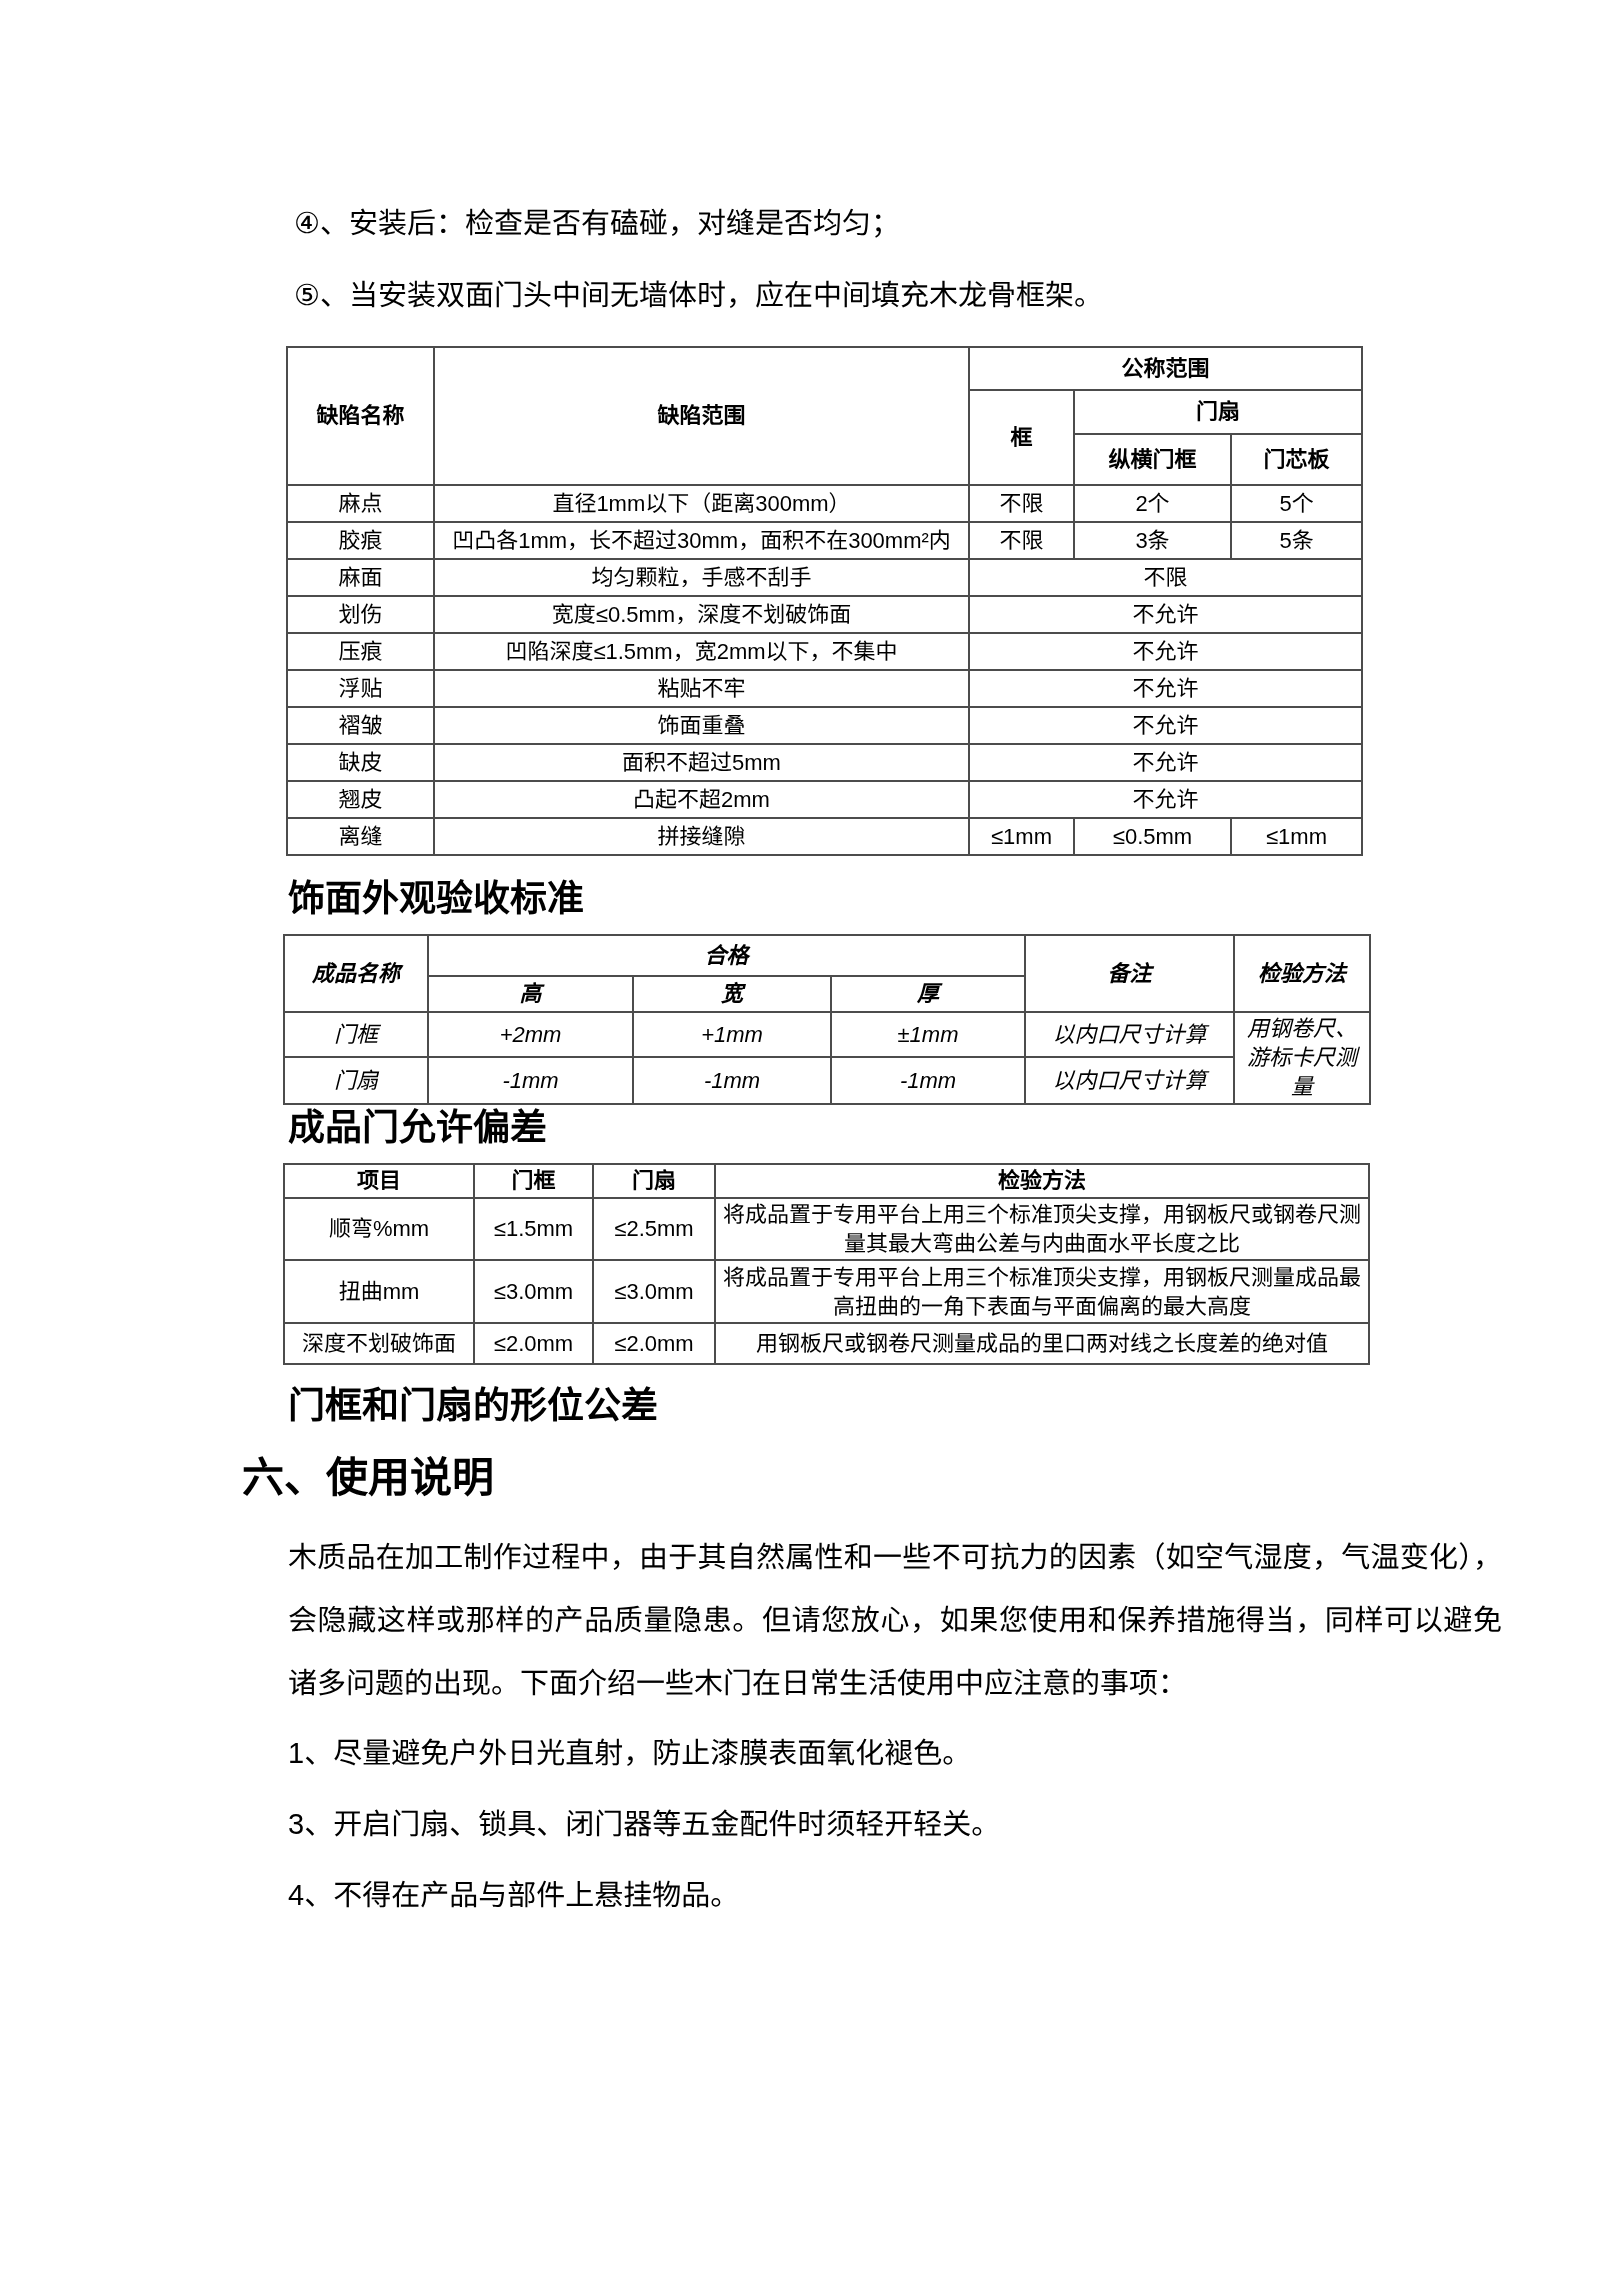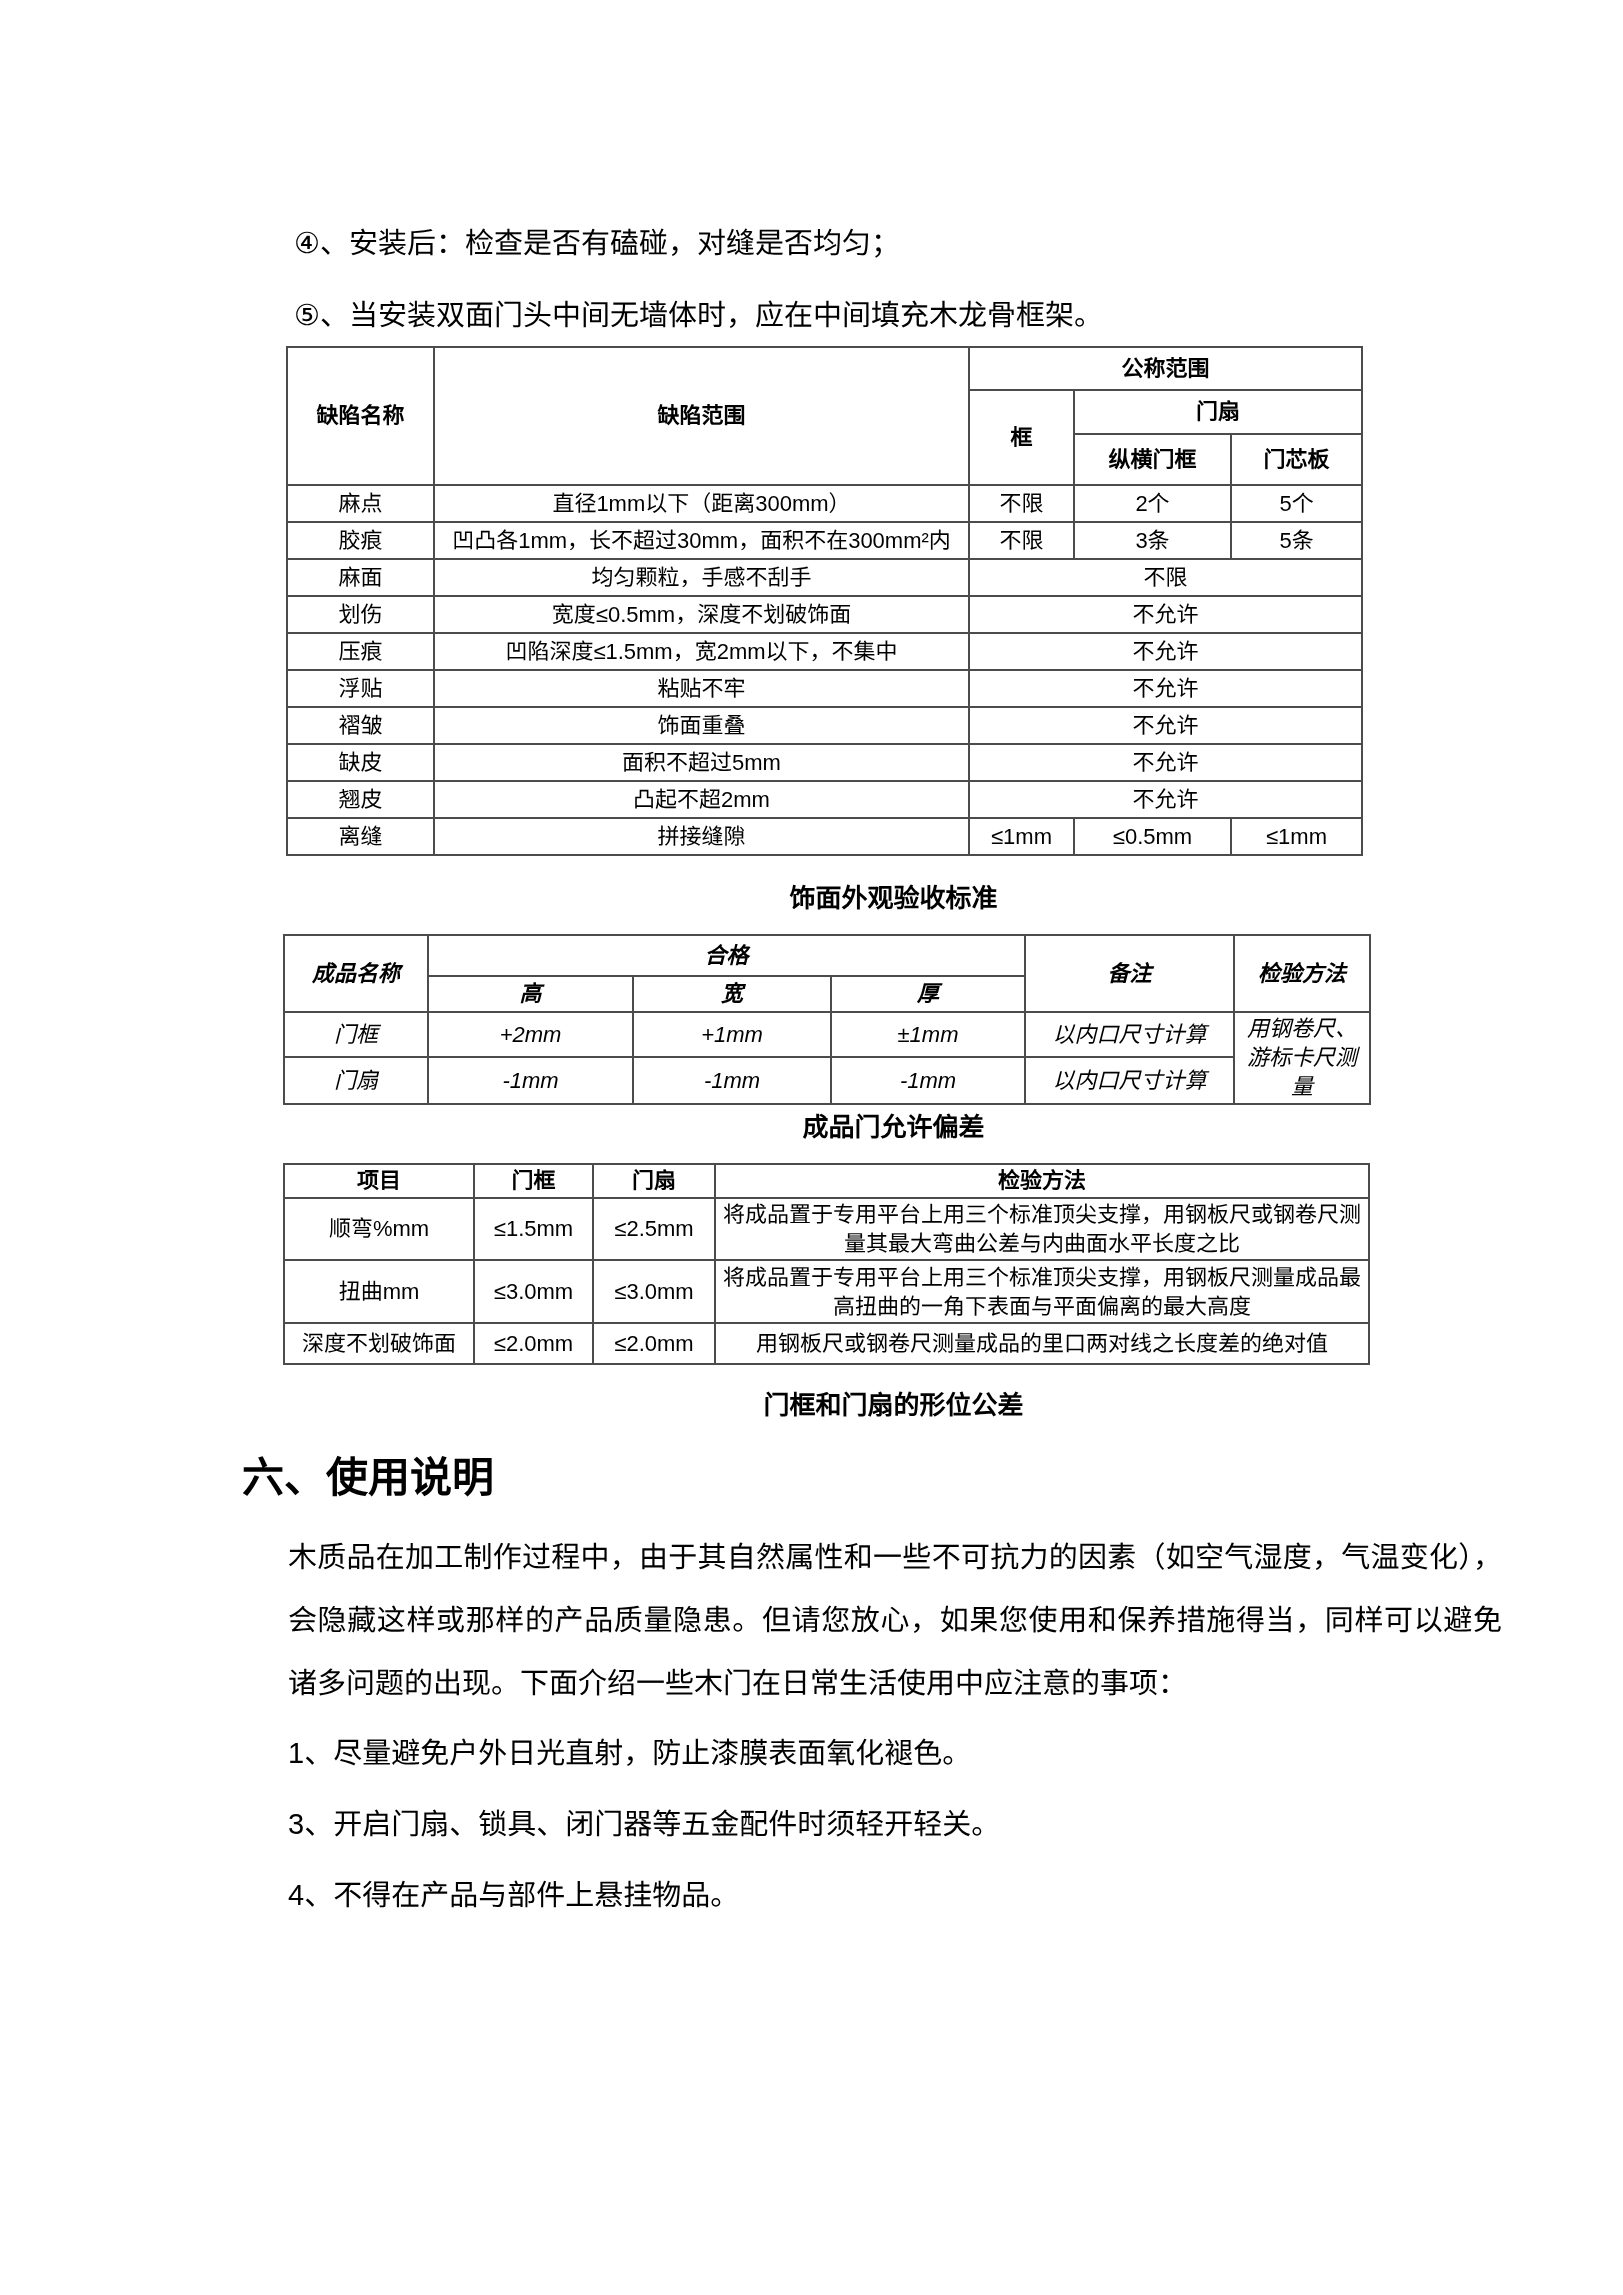--- a/index.html
+++ b/index.html
@@ -1,32 +1,32 @@
 <!DOCTYPE html>
 <html lang="zh-CN" style="font-size:10.5px"><head>
 <meta charset="utf-8">
 <style>
   html,body{margin:0;padding:0;background:#ffffff;}
   .page{
     position:relative;width:1623px;height:2295px;background:#ffffff;
     font-family:"Liberation Sans","DejaVu Sans",sans-serif;color:#000;
     overflow:hidden;
   }
-  .intro-line{position:absolute;font-size:29px;line-height:38px;white-space:nowrap;margin-top:20px;}
+  .intro-line{position:absolute;font-size:29px;line-height:38px;white-space:nowrap;}
   .doc-table{position:absolute;border-collapse:collapse;table-layout:fixed;}
   .doc-table td{
     border:2px solid #4c4c4c;text-align:center;vertical-align:middle;
     font-size:22px;line-height:1.32;padding:1.3px 6.5px;background:#ffffff;
     overflow:hidden;
   }
   .doc-table{border:2.6px solid #4c4c4c;}
   .doc-table td.th{font-weight:bold;}
   .tbl-caption{
-    position:absolute;left:288px;width:1211px;text-align:center;
-    font-size:26px;font-weight:bold;line-height:33px;
+    position:absolute;left:288px;width:1211px;text-align:left;
+    font-size:37px;font-weight:bold;line-height:33px;
   }
   .section-heading{
     position:absolute;left:242px;top:1454px;font-size:42px;font-weight:bold;
     line-height:48px;white-space:nowrap;
   }
   .body-paragraph{
     position:absolute;left:288px;top:1526px;width:1214px;
     font-size:29px;line-height:63px;text-align:justify;text-justify:inter-ideograph;
   }
   .usage-list{position:absolute;left:288px;top:1734px;width:1243px;}

